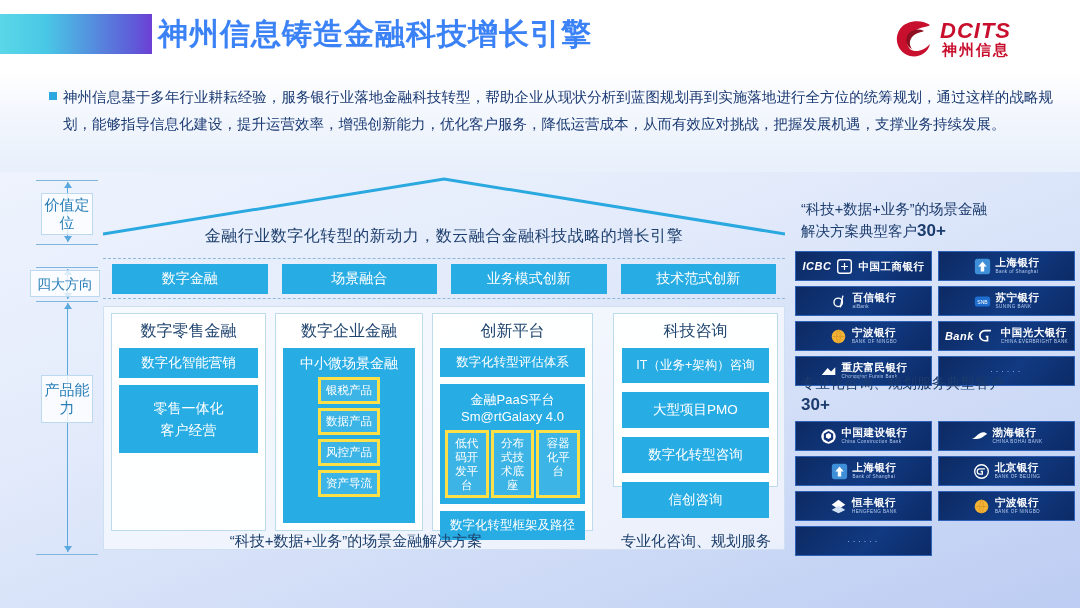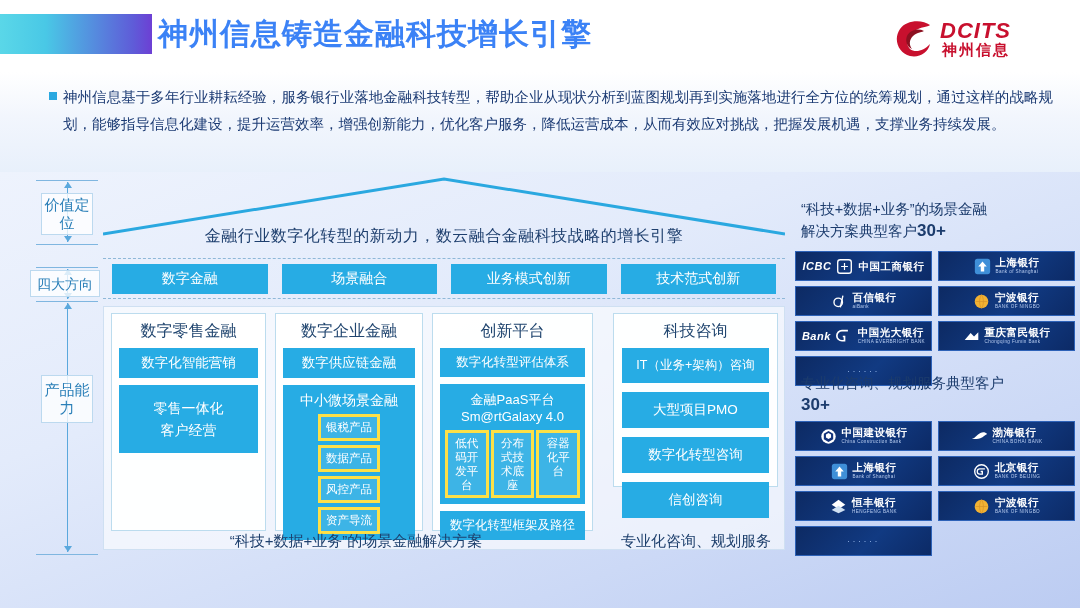--- a/index.html
+++ b/index.html
@@ -239,23 +239,20 @@
         <span>数字化智能营销</span>
       </div>
       <div class="blk blk-tall">
         <span>零售一体化</span>
         <span>客户经营</span>
       </div>
     </div>
 
     <div class="pcol" style="width:148px;">
       <div class="pcol-title">数字企业金融</div>
-      <div class="blk blk-s">
-        <span>数字供应链金融</span>
-      </div>
       <div class="blk-group" style="flex:1;">
         <div class="blk-group-title">中小微场景金融</div>
         <div class="mini-grid">
           <div class="mini" style="width:62px;">
             <span>银税产品</span></div>
           <div class="mini" style="width:62px;">
             <span>数据产品</span></div>
           <div class="mini" style="width:62px;">
             <span>风控产品</span></div>
           <div class="mini" style="width:62px;">
@@ -344,20 +341,30 @@
               <circle cx="8.5" cy="11" r="5" fill="none" stroke="#fff" stroke-width="1.6"></circle>
               <path d="M14 3l-3 14" stroke="#fff" stroke-width="1.6"></path>
             </svg></span>
           <span class="logo-txt">
             <span class="logo-cn">百信银行</span>
             <span class="logo-en">aiBank</span>
           </span>
         </div>
         <div class="logo-cell">
           <span class="logo-mark"><svg viewBox="0 0 20 20">
+              <rect x="1" y="4" width="18" height="12" rx="3" fill="#1f6fd0"></rect>
+              <text x="10" y="13" font-size="6" fill="#fff" text-anchor="middle" font-family="sans-serif">SNB</text>
+            </svg></span>
+          <span class="logo-txt">
+            <span class="logo-cn">苏宁银行</span>
+            <span class="logo-en">SUNING BANK</span>
+          </span>
+        </div>
+        <div class="logo-cell">
+          <span class="logo-mark"><svg viewBox="0 0 20 20">
               <circle cx="10" cy="10" r="8" fill="#f2b233"></circle>
               <path d="M3 10h14M10 2c3 4 3 12 0 16M10 2c-3 4-3 12 0 16" stroke="#d8942a" stroke-width=".9" fill="none"></path>
             </svg></span>
           <span class="logo-txt">
             <span class="logo-cn">宁波银行</span>
             <span class="logo-en">BANK OF NINGBO</span>
           </span>
         </div>
         <div class="logo-cell">
           <span class="logo-pre">Bank</span>

